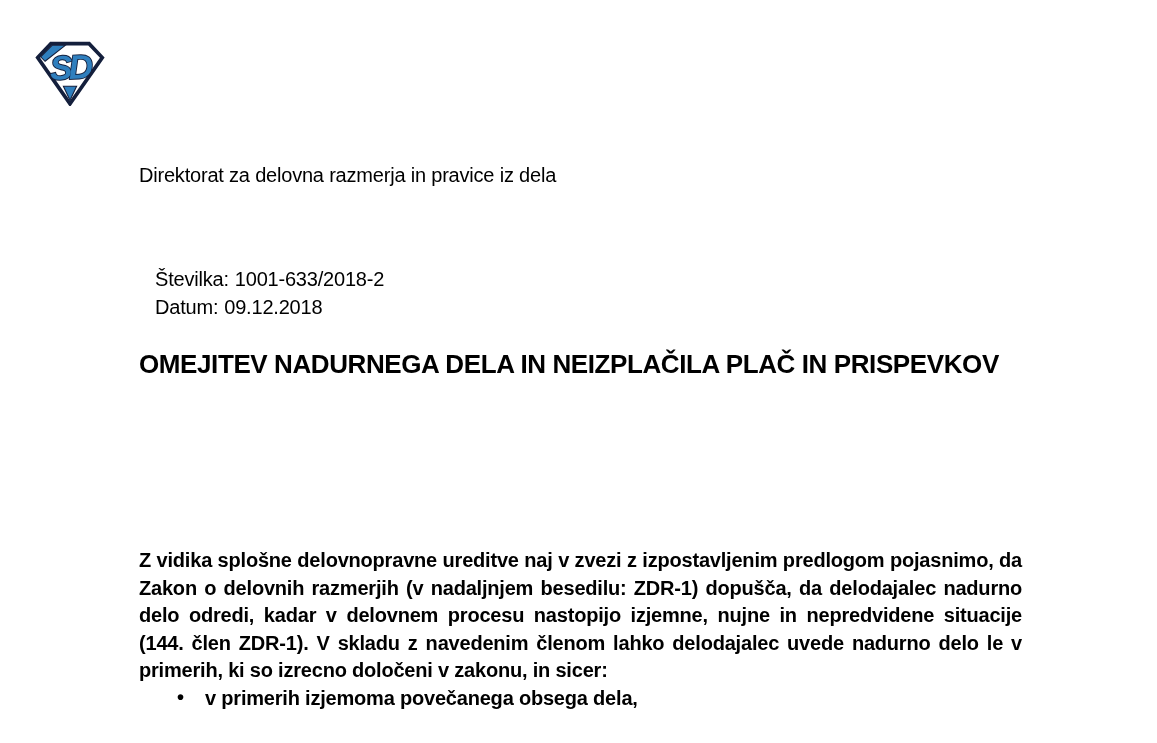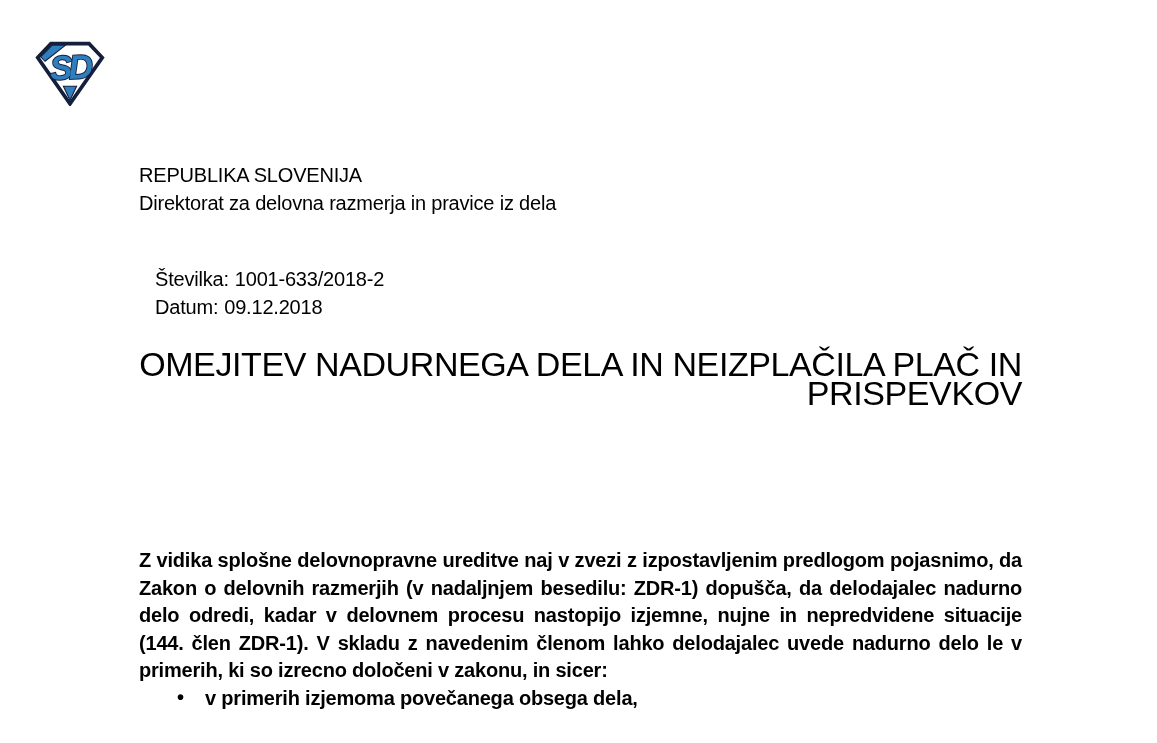--- a/index.html
+++ b/index.html
@@ -29,23 +29,23 @@
     font-size: 20px;
     line-height: 27.5px;
     letter-spacing: -0.2px;
   }
   .header-block { top: 162px; }
   .meta-block { top: 266px; margin-left: 16px; }
   .meta-line span { white-space: pre; }
   .meta-label { margin-right: 6px; }
   .doc-title {
     top: 350px;
-    text-align: right;
-    font-weight: normal;
-    font-size: 34px;
+    text-align: left;
+    font-weight: bold;
+    font-size: 26px;
     line-height: 29px;
     letter-spacing: -0.4px;
   }
   .intro-paragraph {
     top: 439px;
     font-weight: bold;
     font-style: italic;
     text-align: justify;
     letter-spacing: -0.6px;
   }
@@ -68,21 +68,20 @@
   <div class="logo">
     <svg viewBox="0 0 100 90" width="74" height="66">
       <path d="M6,24 L24,5 L76,5 L94,24 L50,87 Z" fill="#ffffff" stroke="#141f3c" stroke-width="5" stroke-linejoin="miter"></path>
       <path d="M10,23 L26,7 L44,7 L16,29 Z" fill="#2f7fbe" stroke="#141f3c" stroke-width="1.5"></path>
       <path d="M41,63 L59,63 L50,82 Z" fill="#2f7fbe" stroke="#141f3c" stroke-width="1.5"></path>
       <text x="50" y="53" text-anchor="middle" font-family="Liberation Sans, sans-serif" font-size="46" font-weight="bold" font-style="italic" letter-spacing="-5" fill="#2f7fbe" stroke="#141f3c" stroke-width="2.5" paint-order="stroke" transform="rotate(-3 50 45)">SD</text>
     </svg>
   </div>
 
   <div class="textblock header-block">
-    <div>REPUBLIKA SLOVENIJA</div>
     <div>Direktorat za delovna razmerja in pravice iz dela</div>
   </div>
 
   <div class="textblock meta-block">
     <div class="meta-line"><span class="meta-label">Številka:</span><span>1001-633/2018-2</span></div>
     <div class="meta-line"><span class="meta-label">Datum:</span><span>09.12.2018</span></div>
   </div>
 
   <div class="textblock doc-title">OMEJITEV NADURNEGA DELA IN NEIZPLAČILA PLAČ IN PRISPEVKOV</div>
 

